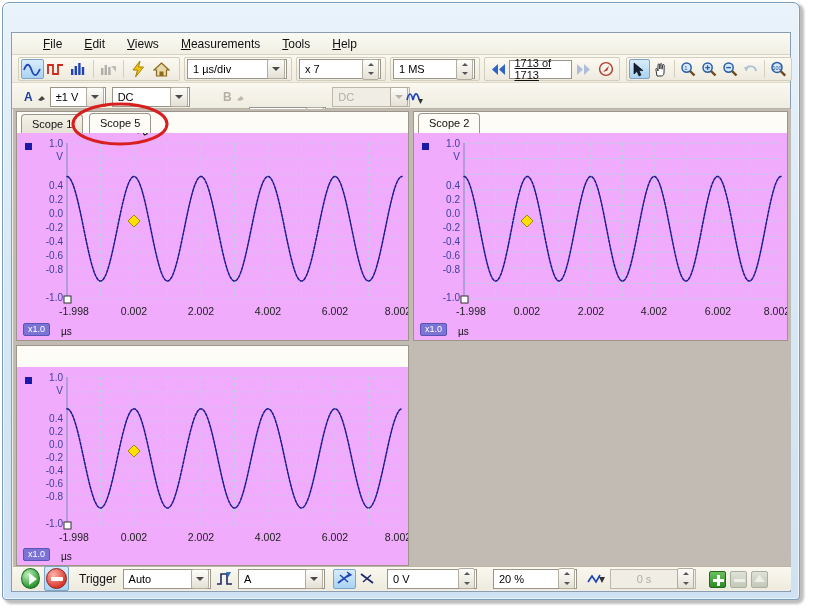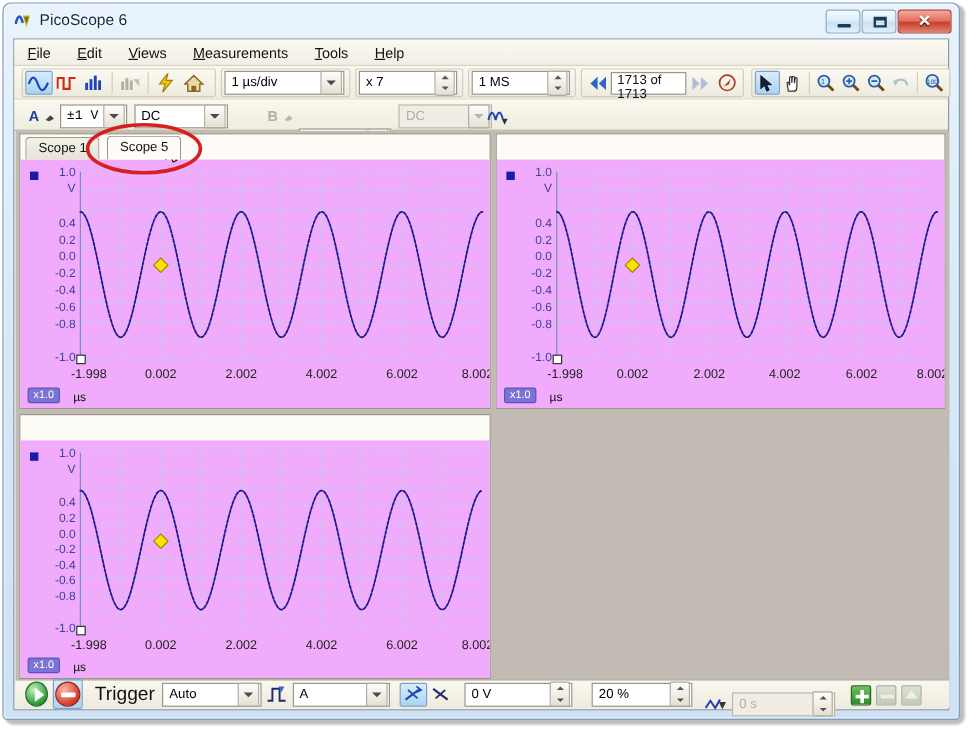--- a/index.html
+++ b/index.html
@@ -30,39 +30,39 @@
   .gl-close{left:0;top:0;width:100%;height:100%;color:#fff;font:bold 13px "Liberation Sans",sans-serif;
     text-align:center;line-height:18px;text-shadow:0 1px 1px rgba(0,0,0,.5);}
 
   
   .client{position:absolute;left:8px;top:29px;width:780px;height:560px;background:#f2f0e6;
     border:1px solid #8a9cb0;box-sizing:border-box;}
 
   
   .menubar{position:absolute;left:0;top:0;width:100%;height:22px;
     background:linear-gradient(to bottom,#fbfaf3,#f1efe3);border-bottom:1px solid #d8d4c4;
-    display:flex;align-items:center;box-sizing:border-box;}
+    display:flex;align-items:center;padding-left:20px;box-sizing:border-box;}
   .menuitem{padding:2px 11px;font-size:12px;color:#111;cursor:default;}
   .menuitem u{text-decoration:underline;}
 
   
   .tbrow{position:absolute;left:0;width:100%;box-sizing:border-box;
     background:linear-gradient(to bottom,#faf8ef,#efece0);}
   .tbrow1{top:22px;height:28px;border-bottom:1px solid #ded9c8;}
   .tbrow2{top:50px;height:26px;border-bottom:1px solid #b9b4a4;}
   .grp{position:absolute;top:2px;height:24px;display:flex;align-items:center;
     border:1px solid #d3cdbb;border-radius:2px;background:linear-gradient(to bottom,#fbf9f1,#eeeade);
     padding:0 2px;box-sizing:border-box;}
   .tbtn{width:23px;height:20px;display:flex;align-items:center;justify-content:center;
     border:1px solid transparent;border-radius:2px;box-sizing:border-box;}
   .tbtn.sel{border:1px solid #7da3c8;background:linear-gradient(to bottom,#d8ecfb,#a9d3f2);}
   .sep{width:1px;height:18px;background:#d5cfbe;margin:0 3px;}
 
-  .field{height:19px;border:1px solid #9a958a;background:#fff;display:flex;align-items:flex-start;
-    padding:0 4px;box-sizing:border-box;font-size:11px;color:#111;}
+  .field{height:19px;border:1px solid #9a958a;background:#fff;display:flex;align-items:center;
+    padding:0 4px;box-sizing:border-box;font-size:11px;color:#111;text-decoration:underline;}
   .combo{display:flex;align-items:center;height:20px;border:1px solid #9a958a;background:#fff;box-sizing:border-box;}
   .combo .val{flex:1;padding:0 5px;font-size:11px;white-space:nowrap;overflow:hidden;}
   .combo .arrow{width:16px;height:18px;margin:0 1px 0 0;border:1px solid #b3ada0;border-radius:2px;
     background:linear-gradient(to bottom,#fdfdfb,#e4e0d4);display:flex;align-items:center;justify-content:center;}
   .combo .arrow:after{content:"";border-left:4px solid transparent;border-right:4px solid transparent;
     border-top:4px solid #4a4a4a;}
   .combo.dis{background:#efedE4;border-color:#bdb8ab;}
   .combo.dis .val{color:#b3aea1;}
   .combo.dis .arrow:after{border-top-color:#b8b3a6;}
   .spin{width:15px;height:19px;border:1px solid #b3ada0;border-radius:2px;margin-right:1px;
@@ -105,56 +105,33 @@
   .rbtn.stop:after{content:"";position:absolute;left:4px;top:8px;width:12px;height:4px;background:#fff;border-radius:1px;}
   .stopsel{border:1px solid #7da3c8;background:linear-gradient(to bottom,#d8ecfb,#a9d3f2);
     border-radius:2px;padding:1px;}
   .sqbtn{width:17px;height:17px;border:1px solid #7e9a6e;border-radius:2px;box-sizing:border-box;position:relative;}
   .sqbtn.green{background:linear-gradient(to bottom,#6cc15e,#2f8a28);border-color:#27661f;}
   .sqbtn.gray{background:linear-gradient(to bottom,#dfe2d6,#c3c8b8);border-color:#a9aea0;}
   .plus-h{position:absolute;left:3px;top:7px;width:11px;height:3px;background:#fff;}
   .plus-v{position:absolute;left:7px;top:3px;width:3px;height:11px;background:#fff;}
   .minus-h{position:absolute;left:3px;top:7px;width:11px;height:3px;background:#eef0e8;}
 
-  .statustxt{font-size:16px;color:#111;}
+  .statustxt{font-size:12px;color:#111;}
 
   
   .annot{position:absolute;left:0;top:0;width:816px;height:616px;pointer-events:none;}
 </style>
 </head>
 <body>
 
 <div class="desktop">
   <div class="winshadow"></div>
 
   <div class="window">
 
-    <div class="titlebar">
-      <span class="title-icon">
-        <svg width="16" height="15" viewBox="0 0 16 15">
-          <path d="M1 10 C3 2,5 2,7 9" stroke="#2b56c8" stroke-width="2.2" fill="none"></path>
-          <path d="M7 3 L13 3 L10 13 Z" fill="#d9b310"></path>
-          <path d="M8 4 L12 4 L10.2 10 Z" fill="#2f9e3c"></path>
-          <path d="M9.2 4.6 L11.4 4.6 L10.3 8.5 Z" fill="#cf3b2a"></path>
-        </svg>
-      </span>
-      <span class="title-text">PicoScope 6</span>
-
-      <div class="winbtns">
-        <div class="wbtn">
-            <i class="gl-min"></i>
-          </div>
-        <div class="wbtn">
-            <i class="gl-max"></i>
-          </div>
-        <div class="wbtn close">
-            <i class="gl-close">✕</i>
-          </div>
-      </div>
-    </div>
 
     <div class="client">
 
       <div class="menubar">
         <div class="menuitem"><u>F</u>ile</div>
         <div class="menuitem"><u>E</u>dit</div>
         <div class="menuitem"><u>V</u>iews</div>
         <div class="menuitem"><u>M</u>easurements</div>
         <div class="menuitem"><u>T</u>ools</div>
         <div class="menuitem"><u>H</u>elp</div>
@@ -304,21 +281,21 @@
           </div>
         </div>
       </div>
 
       <div class="tbrow tbrow2">
         <div class="grp" style="left:6px;width:196px;border:none;background:none;">
           <span class="chlabel">A</span>
           <svg width="9" height="9" viewBox="0 0 9 9" style="margin-right:4px">
             <path d="M1 7 L5 3 L8 6 L4 8 Z" fill="#444"></path>
           </svg>
-          <div class="combo" style="width:56px;font-family:Liberation Mono, monospace;">
+          <div class="combo" style="width:56px;">
             <span class="val">±1 V</span>
             <span class="arrow"></span>
           </div>
           <div class="combo" style="width:78px;margin-left:6px;">
             <span class="val">DC</span>
             <span class="arrow"></span>
           </div>
         </div>
 
         <div class="grp" style="left:205px;width:195px;border:none;background:none;">
@@ -402,20 +379,23 @@
                   <text x="318" y="182">6.002</text>
                   <text x="381" y="182">8.002</text>
               </g>
             </svg>
             <span class="zoombadge" style="left:6px;bottom:4px;">x1.0</span>
             <span class="unitlbl" style="left:44px;bottom:3px;">µs</span>
           </div>
         </div>
 
         <div class="panel" style="left:400px;top:2px;width:375px;height:230px;">
+          <div class="tabstrip">
+            <div class="tab active" style="left:4px;">Scope 2</div>
+          </div>
           <div class="plotwrap">
             <span class="chsquare" style="left:8px;top:10px;"></span>
             <svg class="plotsvg" width="373" height="207" viewBox="0 0 373 207">
               <g font-family="Liberation Sans, sans-serif" font-size="10" fill="#3b3f9e" text-anchor="end">
                 <text x="46" y="14">1.0</text>
                   <text x="46" y="27">V</text>
                 <text x="46" y="56">0.4</text>
                   <text x="46" y="70">0.2</text>
                   <text x="46" y="84">0.0</text>
                 <text x="46" y="98">-0.2</text>
@@ -576,21 +556,21 @@
         <div class="grp" style="left:478px;width:90px;border:none;background:none;top:1px;height:21px;">
           <div class="combo" style="width:84px;">
             <span class="val">20 %</span>
             <span class="spin">
                 <b class="up"></b>
                 <b class="dn"></b>
               </span>
           </div>
         </div>
 
-        <div class="grp" style="left:570px;width:118px;border:none;background:none;top:1px;height:37px;">
+        <div class="grp" style="left:570px;width:118px;border:none;background:none;top:1px;height:21px;text-align:center;">
           <div class="tbtn">
             <svg width="19" height="15" viewBox="0 0 19 15">
               <path d="M1 11 L5 5 L9 11 L13 4" stroke="#1f44b8" stroke-width="1.7" fill="none"></path>
               <path d="M12 6 L18 6 L15 12 Z" fill="#333"></path>
             </svg>
           </div>
           <div class="combo dis" style="width:86px;margin-left:2px;">
             <span class="val">0 s</span>
             <span class="spin">
                 <b class="up"></b>

